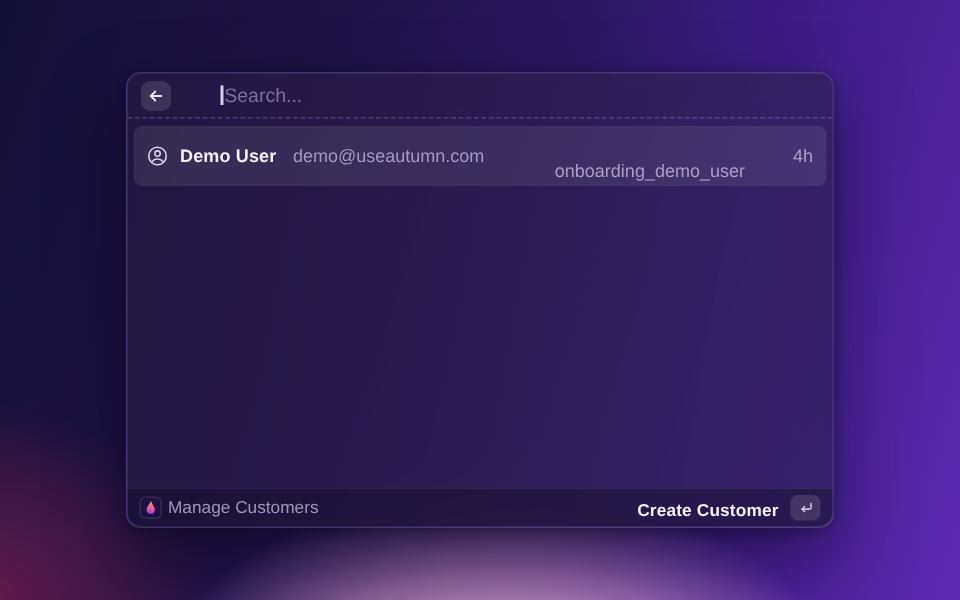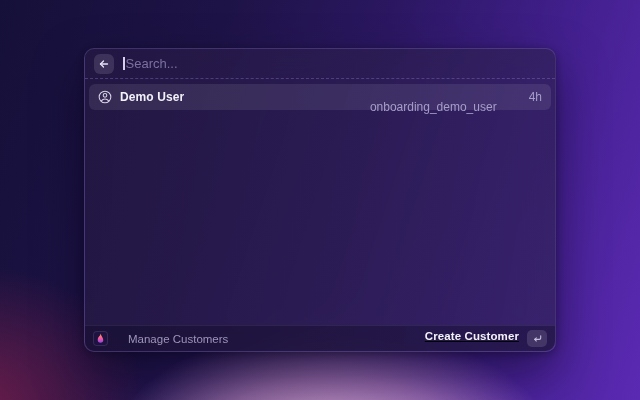--- a/index.html
+++ b/index.html
@@ -35,73 +35,73 @@
   }
   .back-btn {
     width: 20px; height: 20px; flex: none;
     border: none; border-radius: 6px;
     background: rgba(255,255,255,0.12);
     color: #e9e5f6;
     display: flex; align-items: center; justify-content: center;
     cursor: pointer;
   }
   .back-btn svg { width: 12px; height: 12px; display: block; }
-  .search-wrap { position: relative; flex: 1; display: flex; align-items: center; }
+  .search-wrap { position: relative; flex: 1; display: flex; align-items: center; margin-left: 24px; }
   .caret {
     width: 1.5px; height: 13px; flex: none;
     background: #d6d0ec; margin-right: 1px;
   }
   .search-input {
     flex: 1; border: none; outline: none; background: transparent;
     font-family: inherit; font-size: 13px; color: #ece8f8;
     caret-color: #d6d0ec; padding: 0;
   }
   .search-input::placeholder { color: #7b719f; }
 
   
   .results { flex: 1; padding: 5px 4px; overflow: hidden; }
   .row {
-    height: 26px; border-radius: 6px;
+    height: 40px; border-radius: 6px;
     background: rgba(255,255,255,0.085);
     display: flex; align-items: center;
     padding: 0 9px; gap: 8px;
     cursor: pointer;
     font-size: 12px;
   }
   .row .user-icon { width: 14px; height: 14px; flex: none; color: #d8d4e9; }
   .row .user-icon svg { width: 14px; height: 14px; display: block; }
   .row-name { color: #f3f1fa; font-weight: 700; letter-spacing: .1px; }
   .row-email { color: #a299c4; margin-left: 3px; }
   .row-spacer { flex: 1; }
   .row-id { color: #a79ec8; margin-top: 20px; }
   .row-time { color: #a79ec8; margin-left: 24px; }
 
   
   .footer {
     flex: none; height: 26px;
     display: flex; align-items: center;
-    padding: 0 8px; gap: 20px;
+    padding: 0 8px; gap: 4px;
     border-top: 1px solid rgba(255,255,255,0.07);
     background: rgba(17,10,36,0.38);
     border-radius: 0 0 10px 10px;
   }
   .logo-badge {
     width: 15px; height: 15px; flex: none;
     border-radius: 4px;
     background: #1d1240;
     border: 1px solid rgba(255,255,255,0.10);
     display: flex; align-items: center; justify-content: center;
   }
   .logo-badge svg { width: 9px; height: 11px; display: block; }
   .footer-left-label { font-size: 11.5px; color: #9e95ba; }
   .footer-spacer { flex: 1; }
   .create-btn {
-    display: flex; align-items: flex-start; gap: 8px;
+    display: flex; align-items: flex-end; gap: 8px;
     background: transparent; border: none; cursor: pointer;
-    font-family: inherit; padding: 0; text-decoration: underline;
+    font-family: inherit; padding: 0;
   }
   .create-label { font-size: 11.5px; font-weight: 700; color: #f3f1fa; letter-spacing: .1px; }
   .enter-badge {
     width: 20px; height: 17px;
     border-radius: 5px;
     background: rgba(255,255,255,0.13);
     display: flex; align-items: center; justify-content: center;
     color: #c6bedd;
   }
   .enter-badge svg { width: 11px; height: 11px; display: block; }
@@ -129,20 +129,21 @@
   <div class="results">
     <div class="row">
       <span class="user-icon">
         <svg viewBox="0 0 24 24" fill="none" stroke="currentColor" stroke-width="1.8" stroke-linecap="round" stroke-linejoin="round">
           <circle cx="12" cy="12" r="10"></circle>
           <circle cx="12" cy="9.2" r="3.1"></circle>
           <path d="M5.8 18.6a7.6 7.6 0 0 1 12.4 0"></path>
         </svg>
       </span>
       <span class="row-name">Demo User</span>
+      <span class="row-email">demo@useautumn.com</span>
       <span class="row-spacer"></span>
       <span class="row-id">onboarding_demo_user</span>
       <span class="row-time">4h</span>
     </div>
   </div>
 
   <div class="footer">
     <span class="logo-badge">
       <svg viewBox="0 0 16 20">
         <defs>

